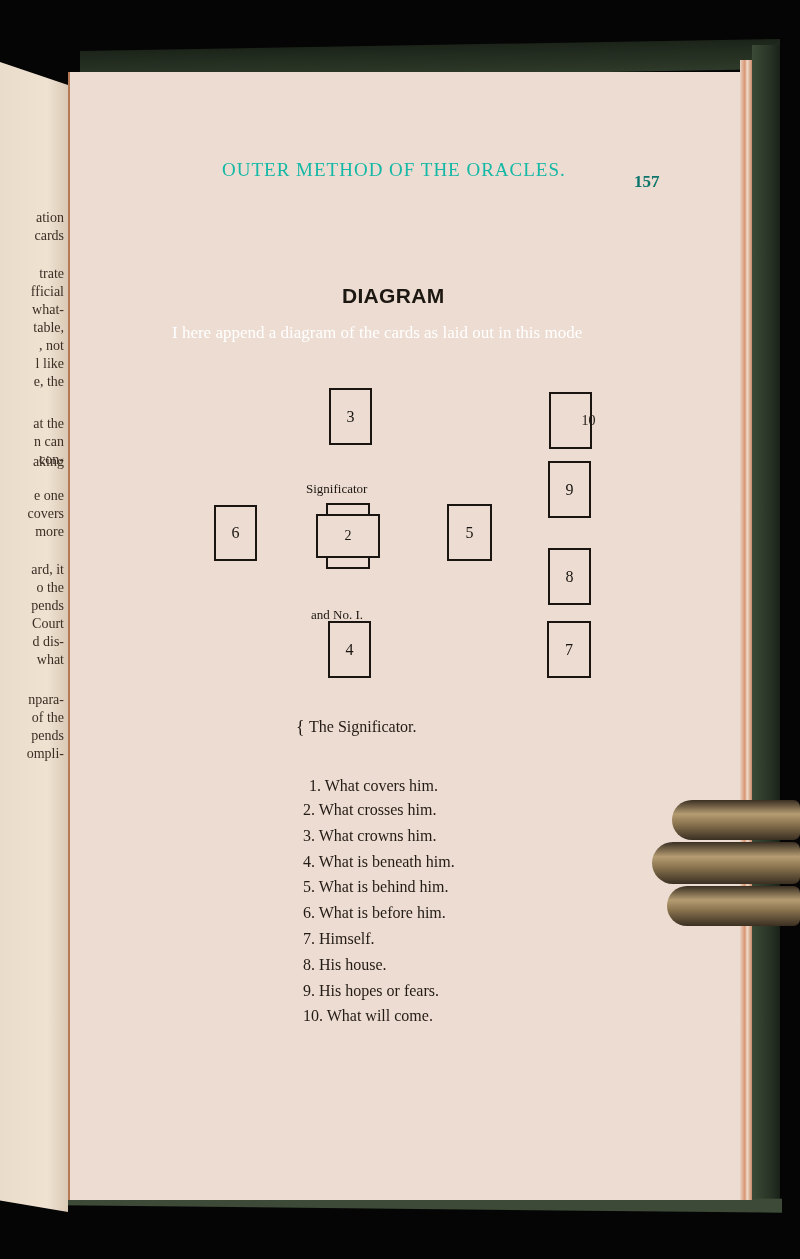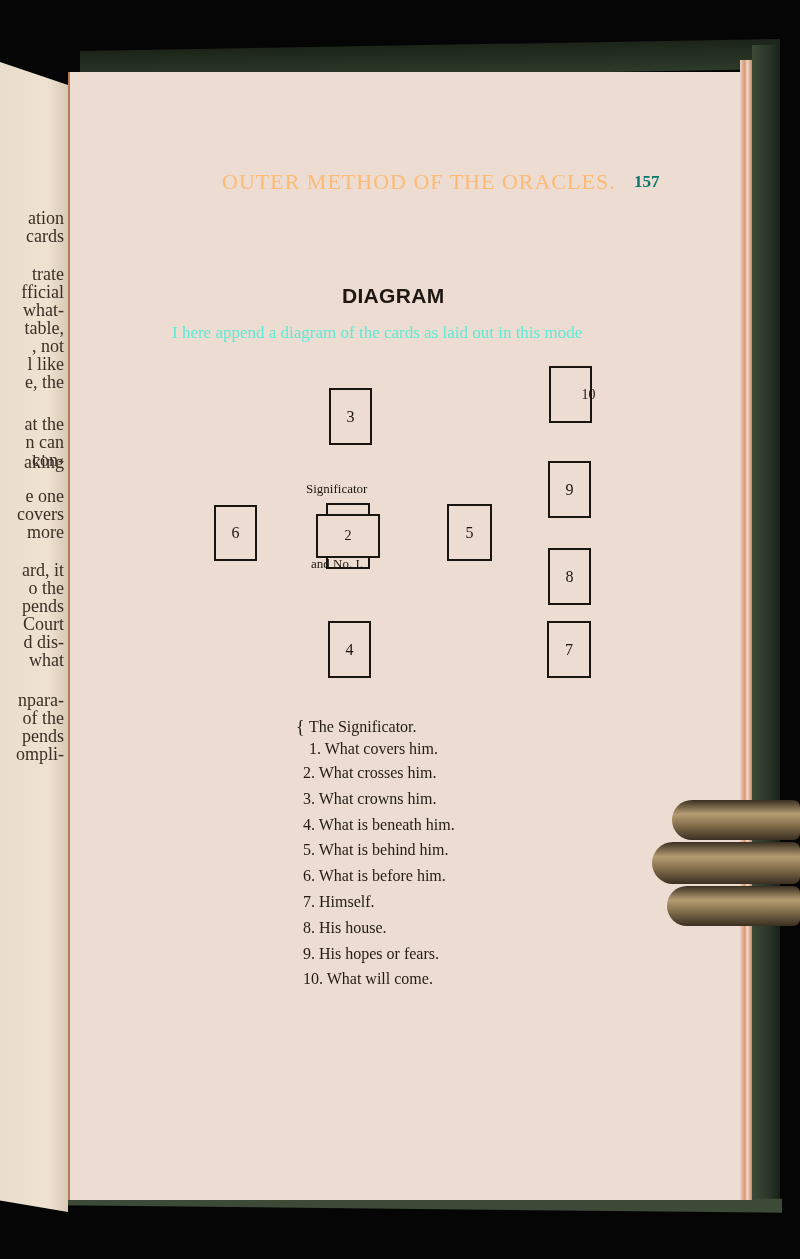--- a/index.html
+++ b/index.html
@@ -18,43 +18,43 @@
   .cover-bottom {
     position:absolute; left:60px; top:1195px; width:722px; height:14px;
     background:#3c4a37; transform:skewY(0.6deg);
   }
   .left-page {
     position:absolute; left:0; top:62px; width:68px; height:1150px;
     background:linear-gradient(90deg,#e9dccb,#efe2d1 70%,#d9c9b5);
     clip-path:polygon(0 0,100% 2%,100% 100%,0 99%);
   }
   .left-page .line {
-    position:absolute; right:4px; font-size:18px; color:#3a2e25; white-space:nowrap; line-height:18px;
+    position:absolute; right:4px; font-size:14px; color:#3a2e25; white-space:nowrap; line-height:18px;
   }
   .page {
     position:absolute; left:68px; top:72px; width:682px; height:1128px;
     background:#ecdcd1;
     border-left:2px solid #b57a55;
   }
   .page-edge {
     position:absolute; left:740px; top:60px; width:12px; height:1140px;
     background:linear-gradient(90deg,#e9d4c4,#d99573 40%,#f0dbcb 60%,#c88a68);
   }
   .running-head {
-    position:absolute; left:222px; top:169px; font-size:22px; letter-spacing:1px; color:#fdba74;
+    position:absolute; left:222px; top:159px; font-size:19px; letter-spacing:1px; color:#14b8a6;
   }
   .page-number {
     position:absolute; left:634px; top:172px; font-size:17px; font-weight:bold; color:#0f766e;
   }
   .title {
     position:absolute; left:342px; top:284px; font-size:21px; font-weight:bold; color:#1d1712;
     font-family:"Liberation Sans","DejaVu Sans",sans-serif; letter-spacing:0.3px;
   }
   .intro {
-    position:absolute; left:152px; top:322px; width:520px; font-size:17px; color:#5eead4; line-height:22px;
+    position:absolute; left:152px; top:322px; width:520px; font-size:17px; color:#ffffff; line-height:22px;
   }
   .intro .l1 { display:block; padding-left:20px; }
   .card {
     position:absolute; border:2px solid #1a1511; background:#ecdcd1; box-sizing:border-box;
     display:flex; align-items:center; justify-content:center; font-size:16px; color:#1a1511;
   }
   .diag-label { position:absolute; font-size:13px; color:#1d1712; }
   .legend {
     position:absolute; left:303px; top:716px; font-size:16px; color:#231b15; line-height:25.8px;
   }
@@ -112,33 +112,33 @@
 <div class="intro">
   <span class="l1">I here append a diagram of the cards as laid out in this mode</span>
 </div>
 
 <div>
   <div class="card" style="left:329px;top:388px;width:43px;height:57px;">3</div>
   <div class="card" style="left:214px;top:505px;width:43px;height:56px;">6</div>
   <div class="diag-label" style="left:306px;top:481px;">Significator</div>
   <div class="card" style="left:326px;top:503px;width:44px;height:66px;"></div>
   <div class="card" style="left:316px;top:514px;width:64px;height:44px;font-size:14px;">2</div>
-  <div class="diag-label" style="left:311px;top:556px;">and No. I.</div>
+  <div class="diag-label" style="left:311px;top:607px;">and No. I.</div>
   <div class="card" style="left:447px;top:504px;width:45px;height:57px;">5</div>
   <div class="card" style="left:328px;top:621px;width:43px;height:57px;">4</div>
-  <div class="card" style="left:549px;top:366px;width:43px;height:57px;font-size:14px;padding-left:36px;">10</div>
+  <div class="card" style="left:549px;top:392px;width:43px;height:57px;font-size:14px;padding-left:36px;">10</div>
   <div class="card" style="left:548px;top:461px;width:43px;height:57px;">9</div>
   <div class="card" style="left:548px;top:548px;width:43px;height:57px;">8</div>
   <div class="card" style="left:547px;top:621px;width:44px;height:57px;">7</div>
 </div>
 
 <div class="brace">{</div>
 <div class="legend">
   <div class="row" style="padding-left:6px;line-height:22px;">The Significator.</div>
-  <div class="row" style="padding-left:6px;line-height:22px;">1. What covers him.</div>
+  <div class="row" style="padding-left:6px;line-height:22px;margin-top:37px;">1. What covers him.</div>
   <div class="row">2. What crosses him.</div>
   <div class="row">3. What crowns him.</div>
   <div class="row">4. What is beneath him.</div>
   <div class="row">5. What is behind him.</div>
   <div class="row">6. What is before him.</div>
   <div class="row">7. Himself.</div>
   <div class="row">8. His house.</div>
   <div class="row">9. His hopes or fears.</div>
   <div class="row">10. What will come.</div>
 </div>

